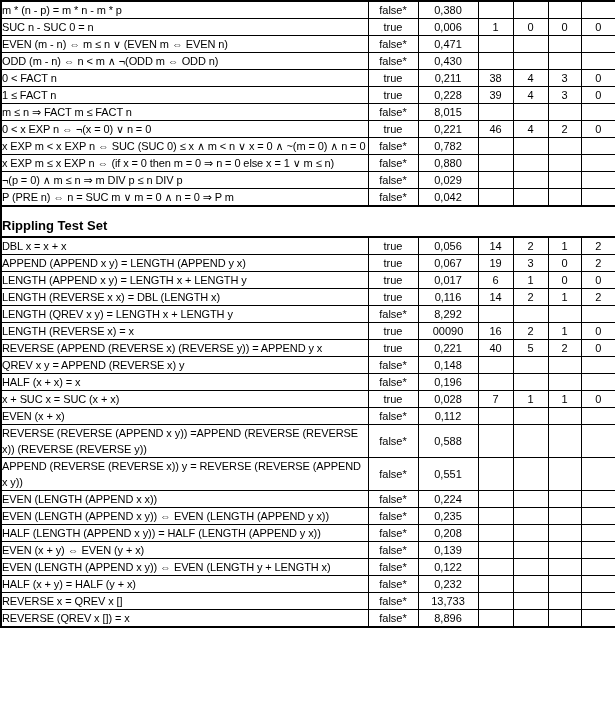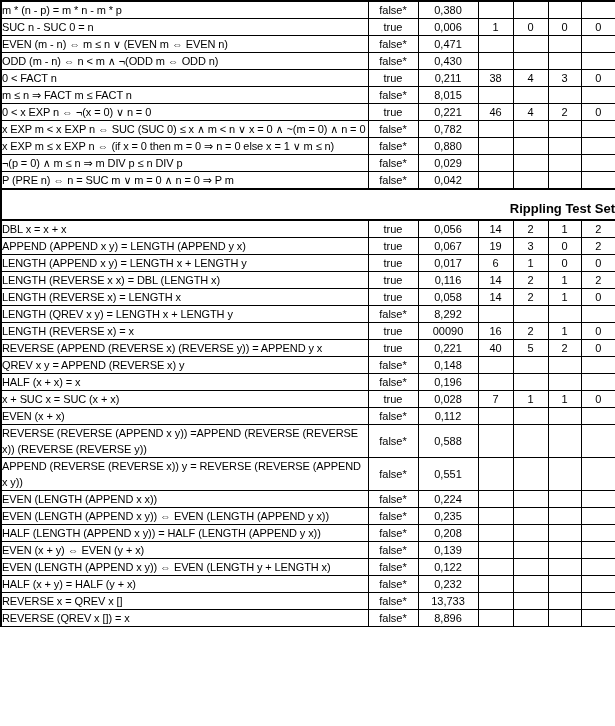--- a/index.html
+++ b/index.html
@@ -2,21 +2,21 @@
 <html><head>
 <meta charset="utf-8">
 <style>
   html, body {
     margin: 0;
     padding: 0;
     background: #ffffff;
   }
   .page {
     width: 615px;
-    height: 627px;
+    height: 726px;
     background: #ffffff;
     overflow: hidden;
     box-sizing: border-box;
   }
   table.results {
     border-collapse: collapse;
     table-layout: fixed;
     width: 615px;
     border: 2px solid #000000;
     font-family: "Liberation Sans", "DejaVu Sans", sans-serif;
@@ -38,21 +38,21 @@
   }
   td.num {
     text-align: center;
   }
   tr.heading-row td {
     border-left: none;
     border-right: none;
     border-top: 2px solid #000000;
     border-bottom: 2px solid #000000;
     height: 26px;
-    text-align: right;
+    text-align: left;
     vertical-align: bottom;
     padding-bottom: 3px;
     font-weight: bold;
     font-size: 13px;
     line-height: 14px;
   }
 </style>
 </head>
 <body>
 
@@ -107,20 +107,29 @@
         <tr>
           <td class="formula">0 &lt; FACT n</td>
           <td class="num">true</td>
           <td class="num">0,211</td>
           <td class="num">38</td>
           <td class="num">4</td>
           <td class="num">3</td>
           <td class="num">0</td>
         </tr>
         <tr>
+          <td class="formula">1 ≤ FACT n</td>
+          <td class="num">true</td>
+          <td class="num">0,228</td>
+          <td class="num">39</td>
+          <td class="num">4</td>
+          <td class="num">3</td>
+          <td class="num">0</td>
+        </tr>
+        <tr>
           <td class="formula">m ≤ n ⇒ FACT m ≤ FACT n</td>
           <td class="num">false*</td>
           <td class="num">8,015</td>
           <td class="num"></td>
           <td class="num"></td>
           <td class="num"></td>
           <td class="num"></td>
         </tr>
         <tr>
           <td class="formula">0 &lt; x EXP n ⇔ ¬(x = 0) ∨ n = 0</td>
@@ -198,29 +207,20 @@
           <td class="num">0</td>
         </tr>
         <tr>
           <td class="formula">LENGTH (REVERSE x x) = DBL (LENGTH x)</td>
           <td class="num">true</td>
           <td class="num">0,116</td>
           <td class="num">14</td>
           <td class="num">2</td>
           <td class="num">1</td>
           <td class="num">2</td>
-        </tr>
-        <tr>
-          <td class="formula">LENGTH (REVERSE x) = LENGTH x</td>
-          <td class="num">true</td>
-          <td class="num">0,058</td>
-          <td class="num">14</td>
-          <td class="num">2</td>
-          <td class="num">1</td>
-          <td class="num">0</td>
         </tr>
         <tr>
           <td class="formula">LENGTH (QREV x y) = LENGTH x + LENGTH y</td>
           <td class="num">false*</td>
           <td class="num">8,292</td>
           <td class="num"></td>
           <td class="num"></td>
           <td class="num"></td>
           <td class="num"></td>
         </tr>

